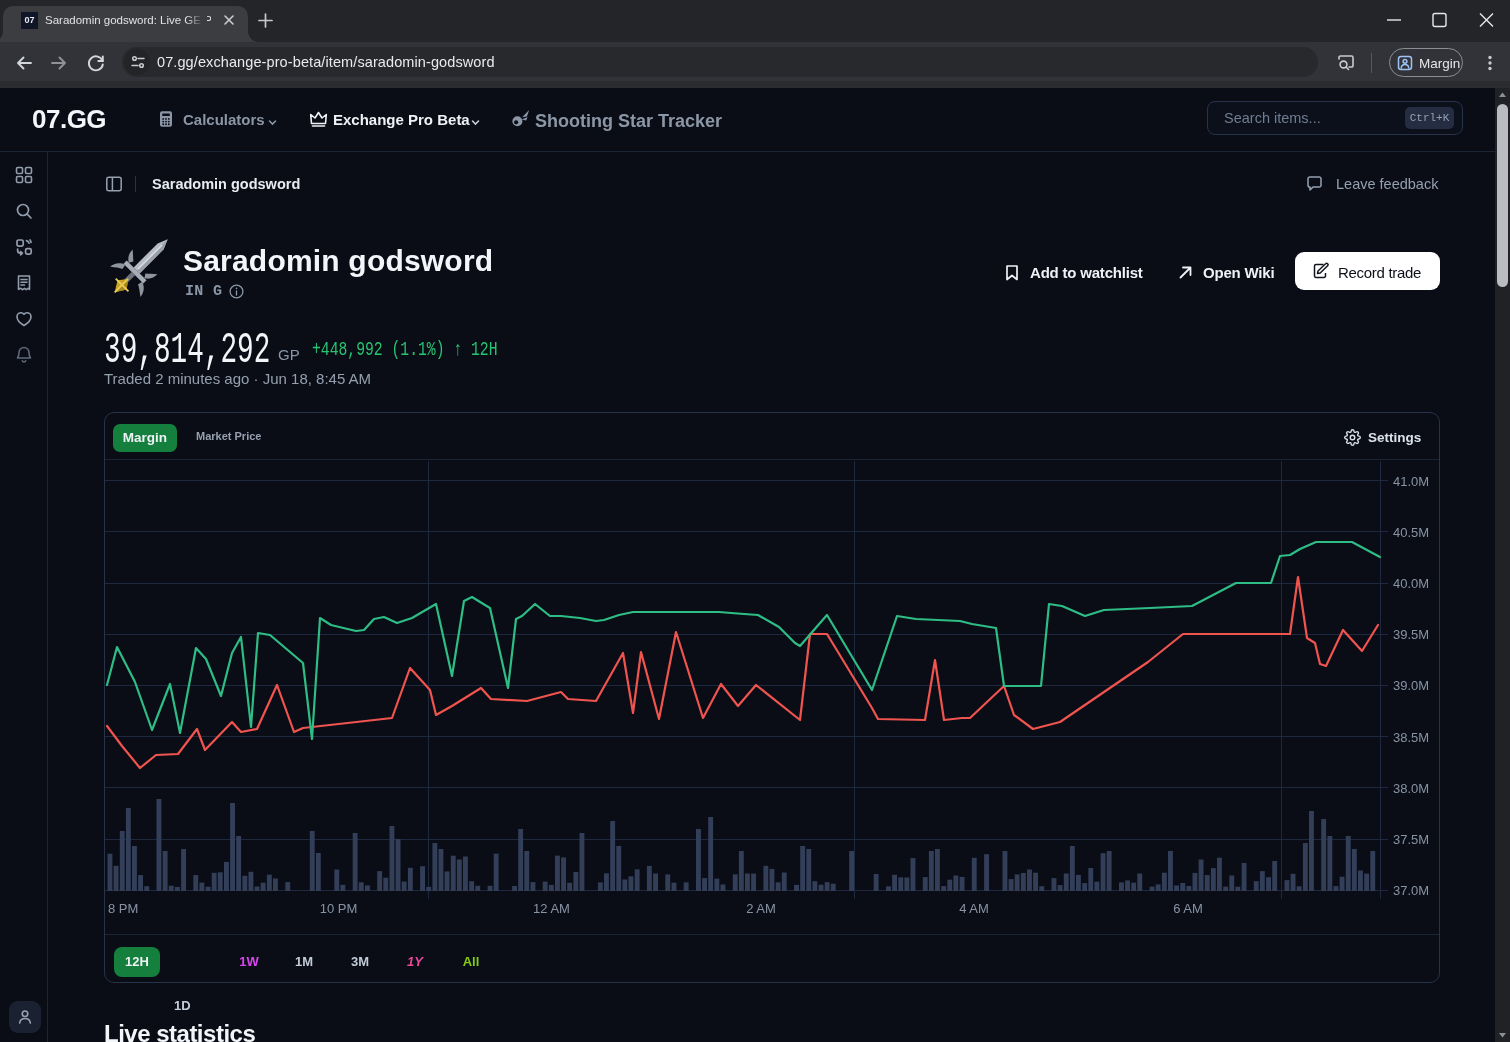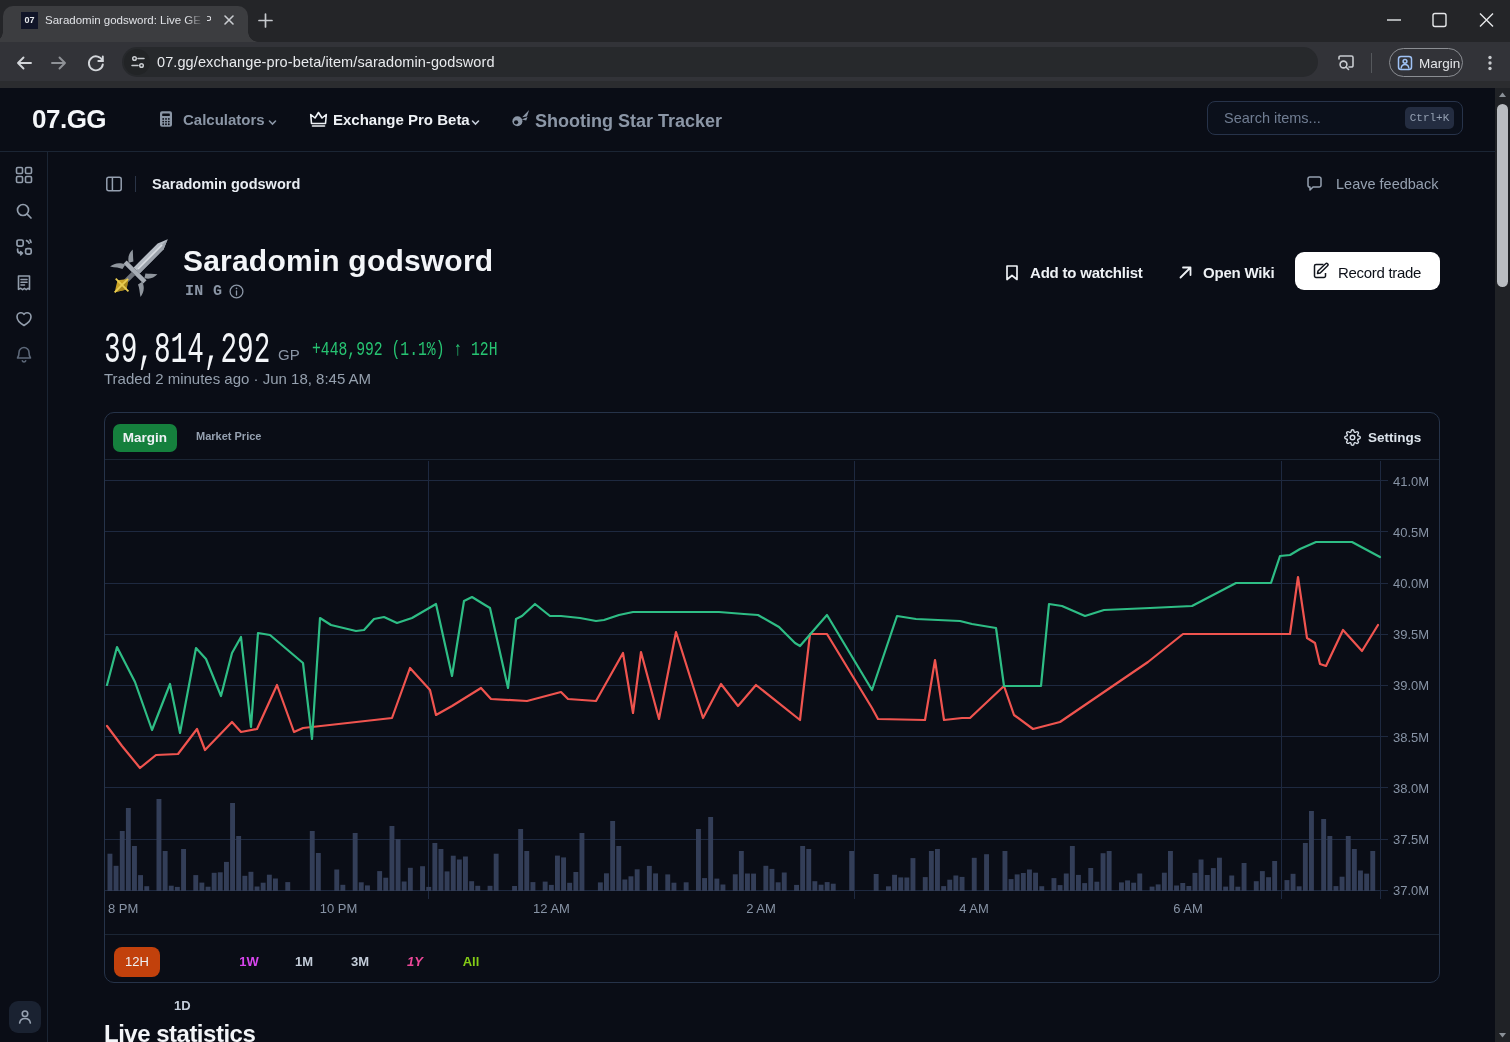--- a/index.html
+++ b/index.html
@@ -426,21 +426,21 @@
     <text x="1288" y="435.1">37.0M</text>
     <text x="3" y="453">8 PM</text>
     <text x="233.5" y="453" text-anchor="middle">10 PM</text>
     <text x="446.5" y="453" text-anchor="middle">12 AM</text>
     <text x="656" y="453" text-anchor="middle">2 AM</text>
     <text x="869" y="453" text-anchor="middle">4 AM</text>
     <text x="1083" y="453" text-anchor="middle">6 AM</text>
   </g>
 </svg>
 <div class="abs" style="left:105px;top:934px;width:1334px;height:1px;background:#1b2534;"></div>
-<div class="abs" style="left:114px;top:947px;width:46px;height:30px;border-radius:8px;background:#c2410c;font-size:13px;font-weight:400;color:#eef1f5;text-align:center;line-height:30px;">12H</div>
+<div class="abs" style="left:114px;top:947px;width:46px;height:30px;border-radius:8px;background:#15803d;font-size:13px;font-weight:700;color:#eef1f5;text-align:center;line-height:30px;">12H</div>
 <div class="abs" style="left:174px;top:947px;width:40px;font-size:13px;font-weight:700;color:#c3ccd9;text-align:left;line-height:30px;margin-top:44px;">1D</div>
 <div class="abs" style="left:229px;top:947px;width:40px;font-size:13px;font-weight:700;color:#d946ef;text-align:center;line-height:30px;">1W</div>
 <div class="abs" style="left:284px;top:947px;width:40px;font-size:13px;font-weight:700;color:#c3ccd9;text-align:center;line-height:30px;">1M</div>
 <div class="abs" style="left:340px;top:947px;width:40px;font-size:13px;font-weight:700;color:#c3ccd9;text-align:center;line-height:30px;">3M</div>
 <div class="abs" style="left:395px;top:947px;width:40px;font-size:13px;font-weight:700;color:#ec4899;text-align:center;line-height:30px;font-style:italic;">1Y</div>
 <div class="abs" style="left:451px;top:947px;width:40px;font-size:13px;font-weight:700;color:#84cc16;text-align:center;line-height:30px;">All</div>
 <div class="abs" style="left:104px;top:1020px;font-size:24px;font-weight:700;color:#f3f5f8;letter-spacing:-.5px;">Live statistics</div>
 
 <div class="abs" style="left:1495px;top:88px;width:15px;height:954px;background:#202226;"></div>
 <svg class="abs" style="left:1495px;top:88px;" width="15" height="15" viewBox="0 0 15 15" fill="#8a9097">

